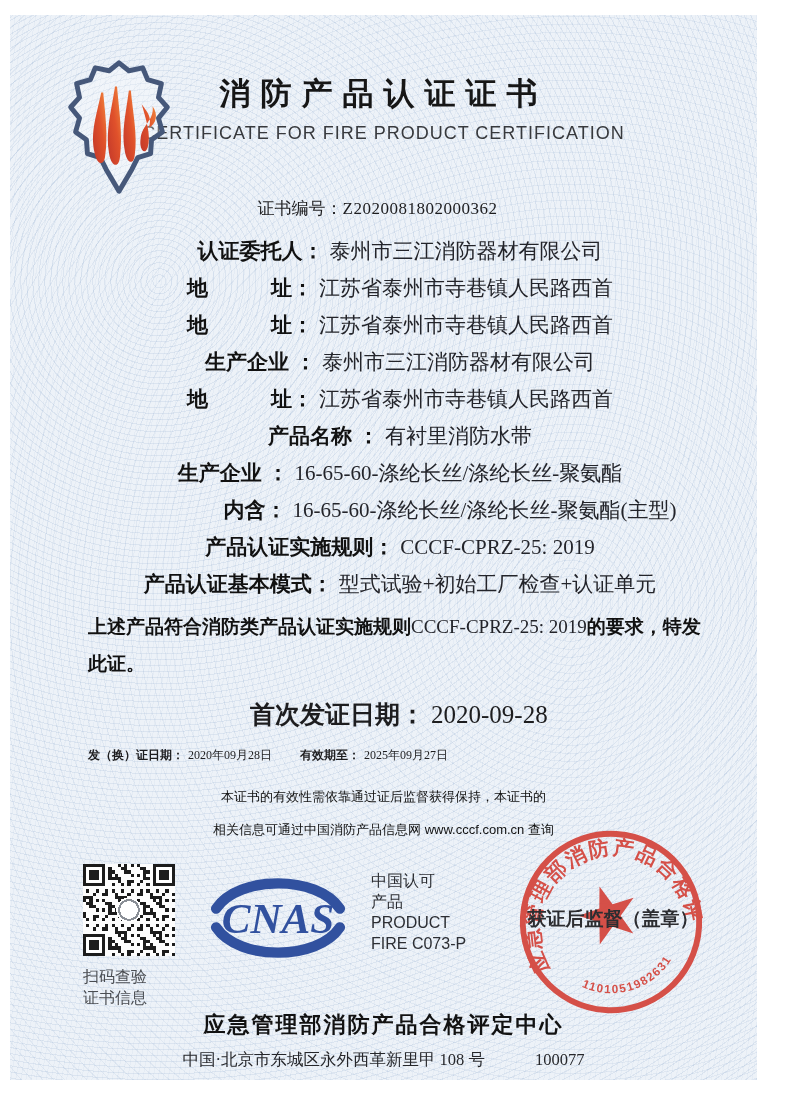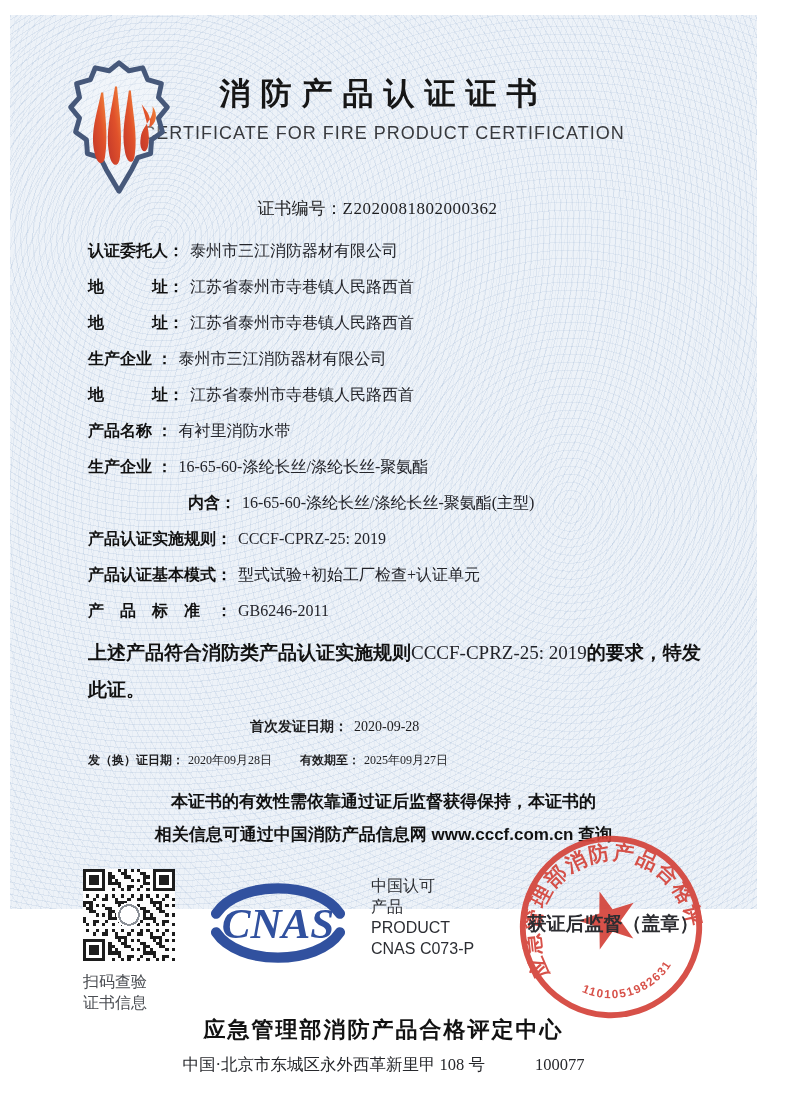--- a/index.html
+++ b/index.html
@@ -1,19 +1,19 @@
 <!DOCTYPE html>
 <html><head>
 <meta charset="utf-8">
 <style>
   html,body{margin:0;padding:0;}
   body{width:790px;height:1117px;background:#ffffff;position:relative;
        font-family:"Liberation Serif", serif;color:#1d1d1f;overflow:hidden;}
 
-  .cert{position:absolute;left:10px;top:15px;width:747px;height:894px;
+  .cert{position:absolute;left:10px;top:15px;width:747px;height:1065px;
         background-color:#edf2f8;
         background-image:
           repeating-radial-gradient(circle at 20% 25%, rgba(110,145,190,.14) 0 1px, rgba(255,255,255,0) 1px 6px),
           repeating-radial-gradient(circle at 75% 55%, rgba(110,145,190,.11) 0 1px, rgba(255,255,255,0) 1px 8px),
           repeating-linear-gradient(100deg, rgba(120,155,200,.07) 0 1px, rgba(255,255,255,0) 1px 5px);
         box-sizing:border-box;padding:30px 45px 0 45px;}
 
   
   .header{position:relative;height:150px;}
   .logo{position:absolute;left:-6px;top:8px;width:140px;height:148px;}
@@ -21,40 +21,40 @@
   .title-cn{font-size:31px;font-weight:700;letter-spacing:10px;color:#161616;
             font-family:"Liberation Serif", serif;}
   .title-en{margin-top:8px;font-size:18px;letter-spacing:1px;color:#37393d;
             font-family:"Liberation Sans", sans-serif;}
   .certno{ text-align:center;padding-right:12px;margin-top:2px;font-size:17px;}
   .certno .lbl{font-family:"Liberation Serif", serif;}
   .certno .val{font-family:"Liberation Serif", serif;letter-spacing:.5px;}
 
   
   .fields{margin-top:18px;padding-left:33px;}
-  .row{line-height:25px;margin-bottom:11px;font-size:16px;white-space:nowrap;}
+  .row{line-height:25px;margin-bottom:11px;font-size:21px;white-space:nowrap;text-align:center;}
   .row .label{font-family:"Liberation Sans", sans-serif;font-weight:700;color:#111;}
   .row .value{font-family:"Liberation Serif", serif;color:#23242a;margin-left:6px;}
   .row.indent{padding-left:100px;}
 
   .statement{padding-left:33px;margin-top:6px;font-size:19px;line-height:37px;
              font-family:"Liberation Sans", sans-serif;font-weight:700;color:#111;}
   .statement .code{font-family:"Liberation Serif", serif;font-weight:400;color:#23242a;}
 
-  .first-issue{padding-left:195px;margin-top:10px;font-size:14px;}
+  .first-issue{padding-left:195px;margin-top:16px;font-size:25px;}
   .first-issue .label{font-family:"Liberation Sans", sans-serif;font-weight:700;}
   .first-issue .value{font-family:"Liberation Serif", serif;margin-left:6px;}
 
   .issue-line{padding-left:33px;margin-top:16px;font-size:12px;white-space:nowrap;}
   .issue-line .label{font-family:"Liberation Sans", sans-serif;font-weight:700;}
   .issue-line .value{font-family:"Liberation Serif", serif;margin-left:4px;}
   .issue-line .gap{display:inline-block;width:28px;}
 
-  .notice{text-align:center;margin-top:16px;font-size:17px;line-height:33px;
-          font-family:"Liberation Sans", sans-serif;font-weight:700;color:#111;}
+  .notice{text-align:center;margin-top:16px;font-size:13px;line-height:33px;
+          font-family:"Liberation Sans", sans-serif;font-weight:400;color:#111;}
 
   
   .bottom{position:relative;height:152px;margin-top:10px;}
   .qr-block{position:absolute;left:28px;top:8px;width:100px;text-align:left;}
   .qr-svg{width:92px;height:92px;background:#fdfdfd;display:block;}
   .qr-caption{margin-top:10px;font-size:16px;line-height:21px;color:#4a4d52;
               font-family:"Liberation Sans", sans-serif;}
   .cnas-logo{position:absolute;left:148px;top:14px;width:150px;height:96px;}
   .cnas-text{position:absolute;left:316px;top:14px;font-size:16px;line-height:21px;
              color:#2c2e33;font-family:"Liberation Sans", sans-serif;}
@@ -105,21 +105,20 @@
     <div class="row"><span class="label">认证委托人：</span><span class="value">泰州市三江消防器材有限公司</span></div>
     <div class="row"><span class="label">地　　　址：</span><span class="value">江苏省泰州市寺巷镇人民路西首</span></div>
     <div class="row"><span class="label">地　　　址：</span><span class="value">江苏省泰州市寺巷镇人民路西首</span></div>
     <div class="row"><span class="label">生产企业 ：</span><span class="value">泰州市三江消防器材有限公司</span></div>
     <div class="row"><span class="label">地　　　址：</span><span class="value">江苏省泰州市寺巷镇人民路西首</span></div>
     <div class="row"><span class="label">产品名称 ：</span><span class="value">有衬里消防水带</span></div>
     <div class="row"><span class="label">生产企业 ：</span><span class="value">16-65-60-涤纶长丝/涤纶长丝-聚氨酯</span></div>
     <div class="row indent"><span class="label">内含：</span><span class="value">16-65-60-涤纶长丝/涤纶长丝-聚氨酯(主型)</span></div>
     <div class="row"><span class="label">产品认证实施规则：</span><span class="value">CCCF-CPRZ-25: 2019</span></div>
     <div class="row"><span class="label">产品认证基本模式：</span><span class="value">型式试验+初始工厂检查+认证单元</span></div>
-    <div class="row"><span class="label">产　品　标　准　：</span><span class="value">GB6246-2011</span></div>
   </div>
 
   <div class="statement">
     <span>上述产品符合消防类产品认证实施规则</span><span class="code">CCCF-CPRZ-25: 2019</span><span>的要求，特发</span><br>
     <span>此证。</span>
   </div>
 
   <div class="first-issue">
     <span class="label">首次发证日期：</span><span class="value">2020-09-28</span>
   </div>
@@ -387,21 +386,21 @@
     <svg class="cnas-logo" viewBox="0 0 160 100">
       <path d="M14 40 C38 4 122 4 146 40" fill="none" stroke="#31519f" stroke-width="11" stroke-linecap="round"></path>
       <path d="M146 60 C122 96 38 96 14 60" fill="none" stroke="#31519f" stroke-width="11" stroke-linecap="round"></path>
       <text x="80" y="66" text-anchor="middle" font-family="Liberation Serif, serif" font-style="italic" font-weight="700" font-size="46" fill="#31519f">CNAS</text>
     </svg>
 
     <div class="cnas-text">
       <span>中国认可</span><br>
       <span>产品</span><br>
       <span>PRODUCT</span><br>
-      <span>CNAS C073-P</span>
+      <span>FIRE C073-P</span>
     </div>
 
     <div class="seal-overlay">获证后监督（盖章）</div>
 
     <svg class="seal" viewBox="0 0 200 200">
       <defs>
         <path id="ringTop" d="M 28 132 A 76 76 0 1 1 172 132" fill="none"></path>
         <path id="ringBottom" d="M 44 146 A 72 72 0 0 0 156 146" fill="none"></path>
       </defs>
       <circle cx="100" cy="100" r="90" fill="none" stroke="#d4433a" stroke-width="6"></circle>

